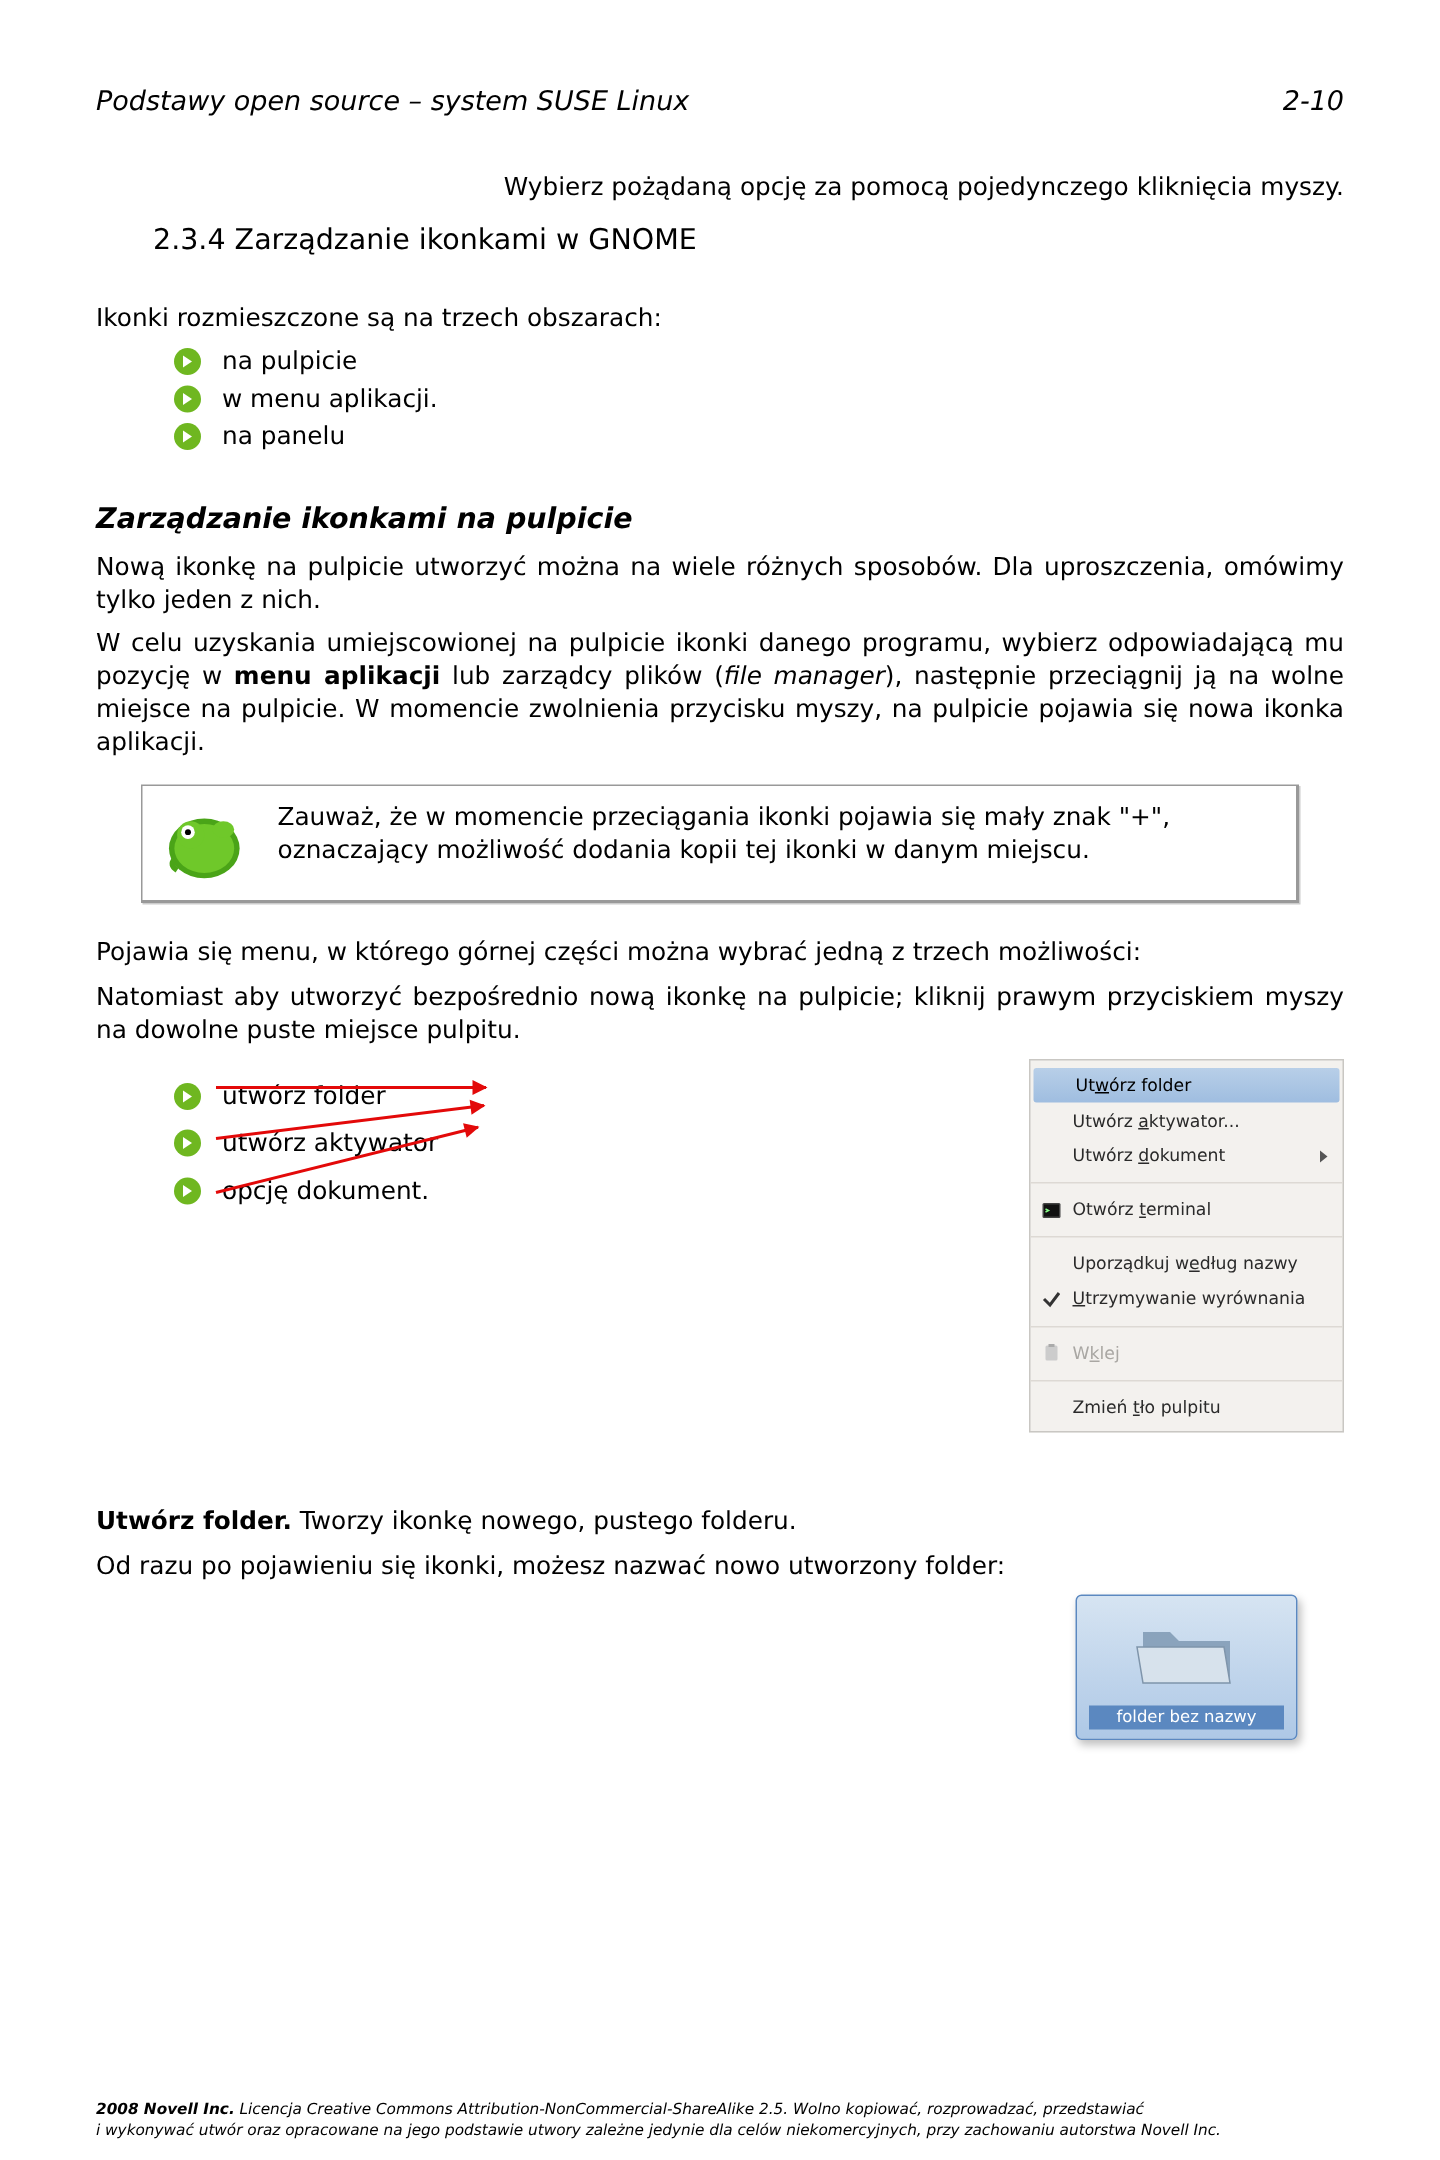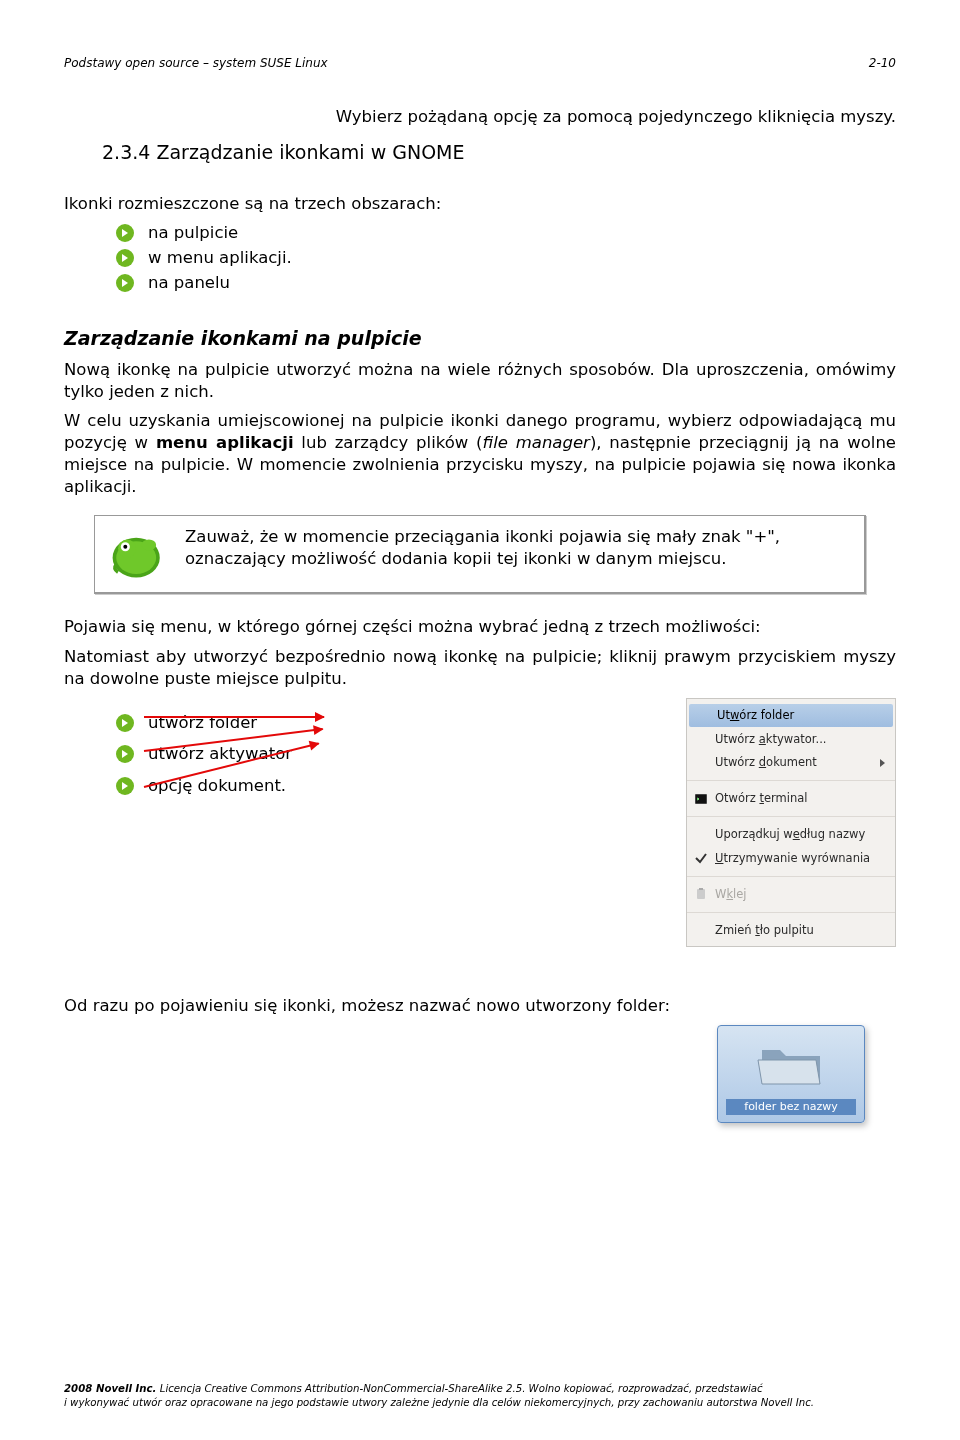--- a/index.html
+++ b/index.html
@@ -17,21 +17,21 @@
     box-sizing: border-box;
     padding: 56px 64px 20px 64px;
     position: relative;
     font-size: 16.5px;
     line-height: 1.32;
   }
   .header-row {
     display: flex;
     justify-content: space-between;
     font-style: italic;
-    font-size: 12px;
+    font-size: 18px;
     margin-bottom: 34px;
   }
   .intro {
     margin-bottom: 20px;
     text-align: right;
   }
   .h2 {
     font-weight: normal;
     font-size: 19px;
     margin: 12px 0 28px 38px;
@@ -138,21 +138,21 @@
   }
   .menu .item .tri {
     width: 0; height: 0;
     border-left: 5px solid #555;
     border-top: 4px solid transparent;
     border-bottom: 4px solid transparent;
   }
   .menu .item.disabled { color: #a9a7a3; }
   .footer-block {
     position: absolute;
-    left: 64px; right: 64px; bottom: 30px;
+    left: 64px; right: 64px; bottom: 12px;
   }
   .bold { font-weight: bold; }
   .folder-fig {
     margin: 6px 0 0 auto;
     width: 210px;
     text-align: center;
   }
   .folder-sel {
     background: linear-gradient(#d6e4f2,#aec8e6);
     border: 1px solid #5b88c0;
@@ -330,20 +330,23 @@
       <div class="grp">
         <div class="item">
           <span><span>Zmień </span><span class="u">t</span><span>ło pulpitu</span></span>
         </div>
       </div>
     </div>
   </div>
 
   <div style="height:40px"></div>
 
+  <div class="p">
+    <span class="bold">Utwórz folder.</span><span> Tworzy ikonkę nowego, pustego folderu.</span>
+  </div>
   <div class="p">Od razu po pojawieniu się ikonki, możesz nazwać nowo utworzony folder:</div>
 
   <div class="folder-fig">
     <div class="folder-sel">
       <svg class="folder-icon" viewBox="0 0 70 54">
         <path d="M6 14 L24 14 L30 20 L64 20 L64 48 L6 48 Z" fill="#8aa3bc"></path>
         <path d="M6 48 L64 48 L60 24 L2 24 Z" fill="#d7e2ec"></path>
         <path d="M6 48 L64 48 L60 24 L2 24 Z" fill="none" stroke="#7f95ab" stroke-width="1"></path>
       </svg>
       <div class="folder-label">folder bez nazwy</div>

